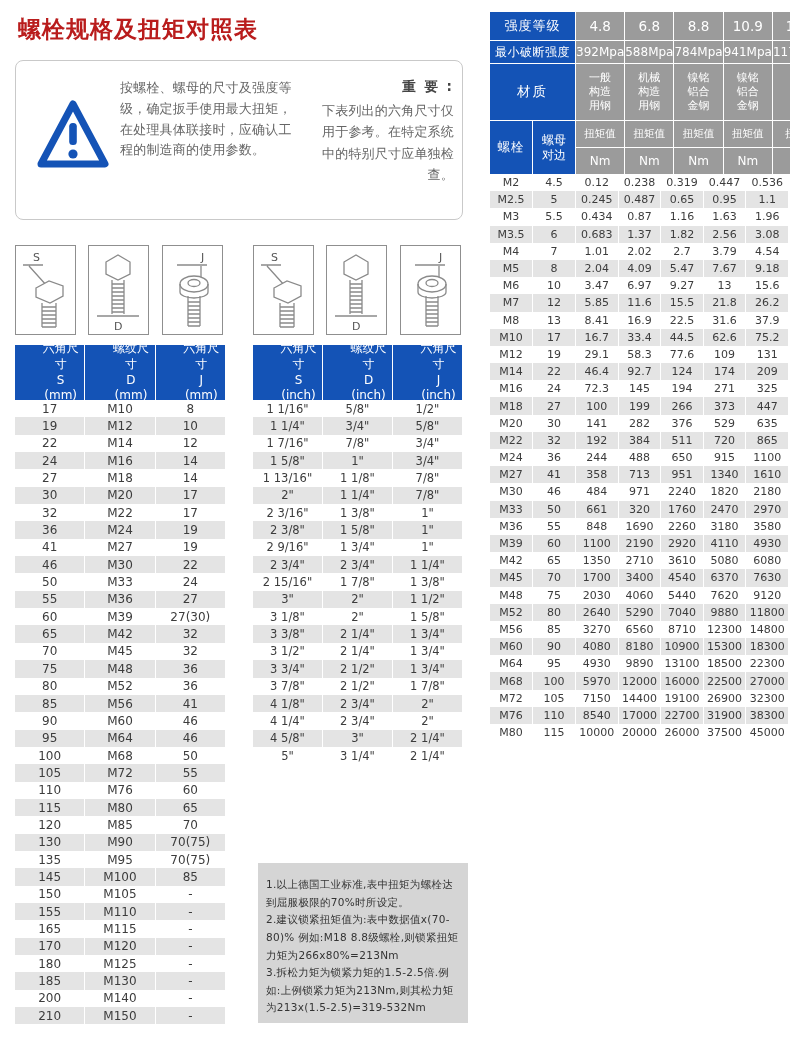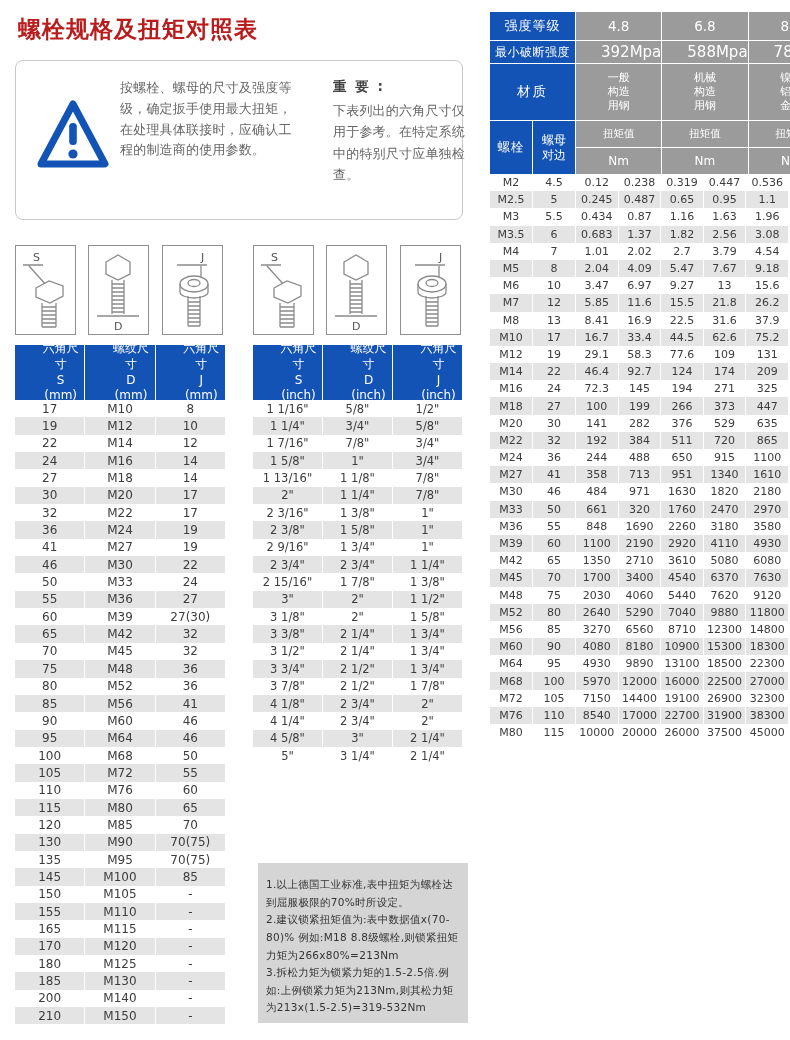--- a/index.html
+++ b/index.html
@@ -8,21 +8,21 @@
   .page { position:relative; width:790px; height:1040px; background:#fff; overflow:hidden; }
 
   .title { position:absolute; left:18px; top:14px; font-size:23px; font-weight:bold; color:#b91c1c; letter-spacing:1px; }
 
   
   .warnbox { position:absolute; left:15px; top:60px; width:448px; height:160px;
              border:1px solid #c9c9c9; border-radius:8px; background:#fff; }
   .tri { position:absolute; left:20px; top:36px; }
   .wtext1 { position:absolute; left:104px; top:17px; width:182px; font-size:13px; color:#666;
             line-height:1.6; letter-spacing:0.2px; }
-  .wcol2 { position:absolute; left:317px; top:17px; width:138px; }
+  .wcol2 { position:absolute; left:300px; top:17px; width:138px;text-align:right; }
   .wimp { font-size:13.5px; font-weight:bold; color:#444; margin-bottom:4px; letter-spacing:2px; }
   .wtext2 { font-size:13px; color:#666; line-height:1.65; letter-spacing:0.2px; }
 
   
   .diag { position:absolute; width:61px; height:90px; border:1px solid #8f8f8f; background:#fff; }
   .diag svg { display:block; }
 
   
   .thead { display:flex; gap:1px; background:#fff; }
   .thead .hcell { flex:1; background:#1453b6; color:#fff; display:flex; align-items:center;
@@ -51,21 +51,21 @@
   .tq-head .blue { background:#1453b6; }
   .tq-head .gray { background:#9b9b9b; }
   .span2 { grid-column:1 / 3; }
   .rspan { grid-row:4 / 6; }
   .lbl-grade { font-size:13px; letter-spacing:1px; }
   .lbl-strength { font-size:12px; letter-spacing:0.5px; }
   .lbl-material { font-size:13.5px; letter-spacing:2px; }
   .lbl-bolt { font-size:12.5px; letter-spacing:1px; }
   .lbl-nut { font-size:12px; line-height:1.25; white-space:pre-line; }
   .v-grade { font-size:13.5px; }
-  .v-strength { font-size:15px;padding-left:25px; }
+  .v-strength { font-size:12px; }
   .v-material { font-size:11px; line-height:1.25; white-space:pre-line; }
   .v-torque { font-size:10.5px; }
   .v-nm { font-size:12px; }
   .tq-body .trow { display:flex; gap:1px; height:17.2px; }
   .tq-body .tcell { flex:1; background:#fff; display:flex; align-items:center; justify-content:center;
                     font-size:11px; color:#3c3c3c; }
   .tq-body .tcell:nth-child(1), .tq-body .tcell:nth-child(2) { flex:0 0 42px; }
   .tq-body .trow.alt .tcell { background:#e4e4e4; }
 </style>
 </head>
@@ -693,21 +693,21 @@
           <div class="tcell">713</div>
           <div class="tcell">951</div>
           <div class="tcell">1340</div>
           <div class="tcell">1610</div>
         </div>
         <div class="trow">
           <div class="tcell">M30</div>
           <div class="tcell">46</div>
           <div class="tcell">484</div>
           <div class="tcell">971</div>
-          <div class="tcell">1630</div>
+          <div class="tcell">2240</div>
           <div class="tcell">1820</div>
           <div class="tcell">2180</div>
         </div>
         <div class="trow alt">
           <div class="tcell">M33</div>
           <div class="tcell">50</div>
           <div class="tcell">661</div>
           <div class="tcell">320</div>
           <div class="tcell">1760</div>
           <div class="tcell">2470</div>

